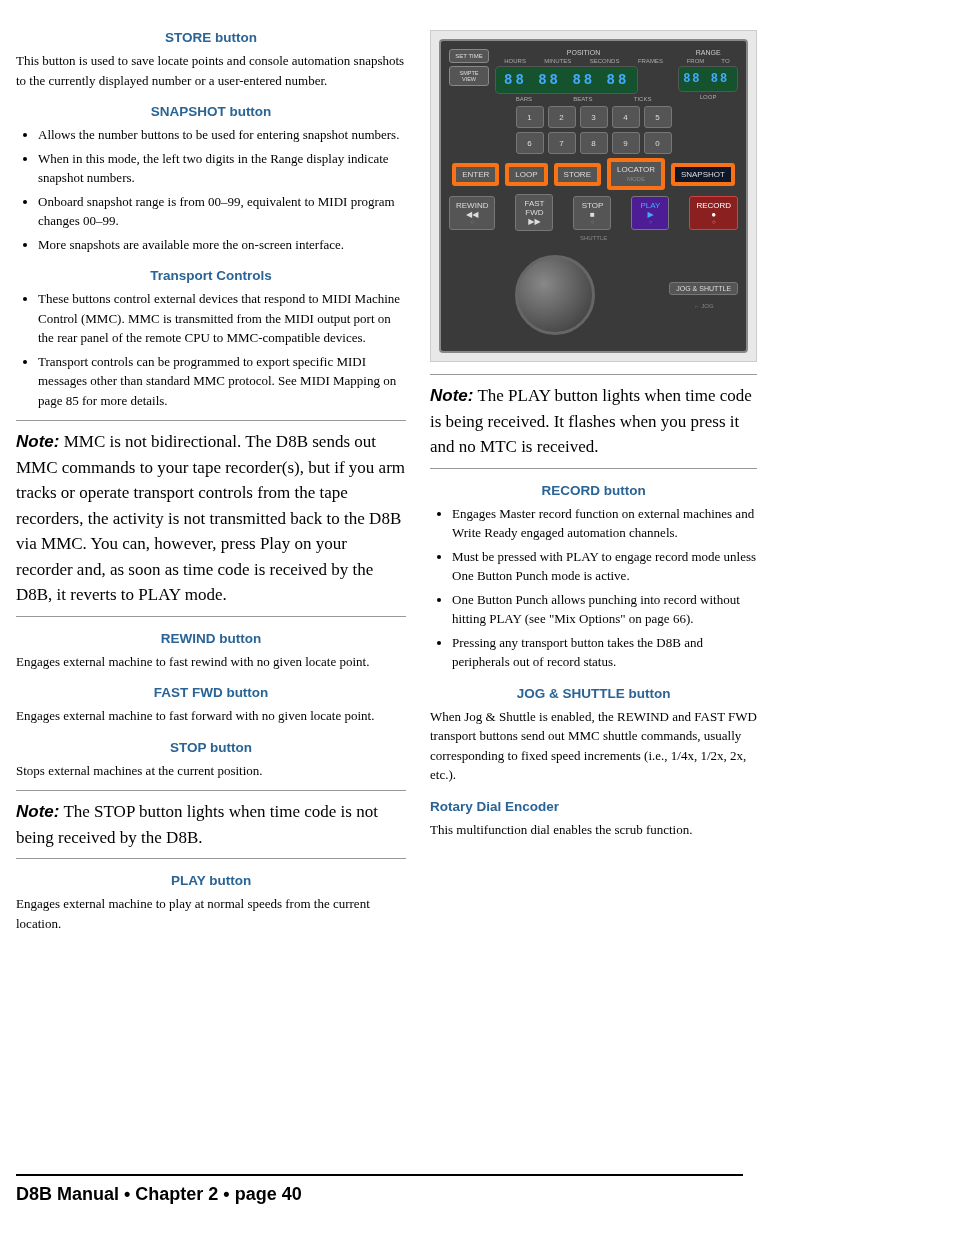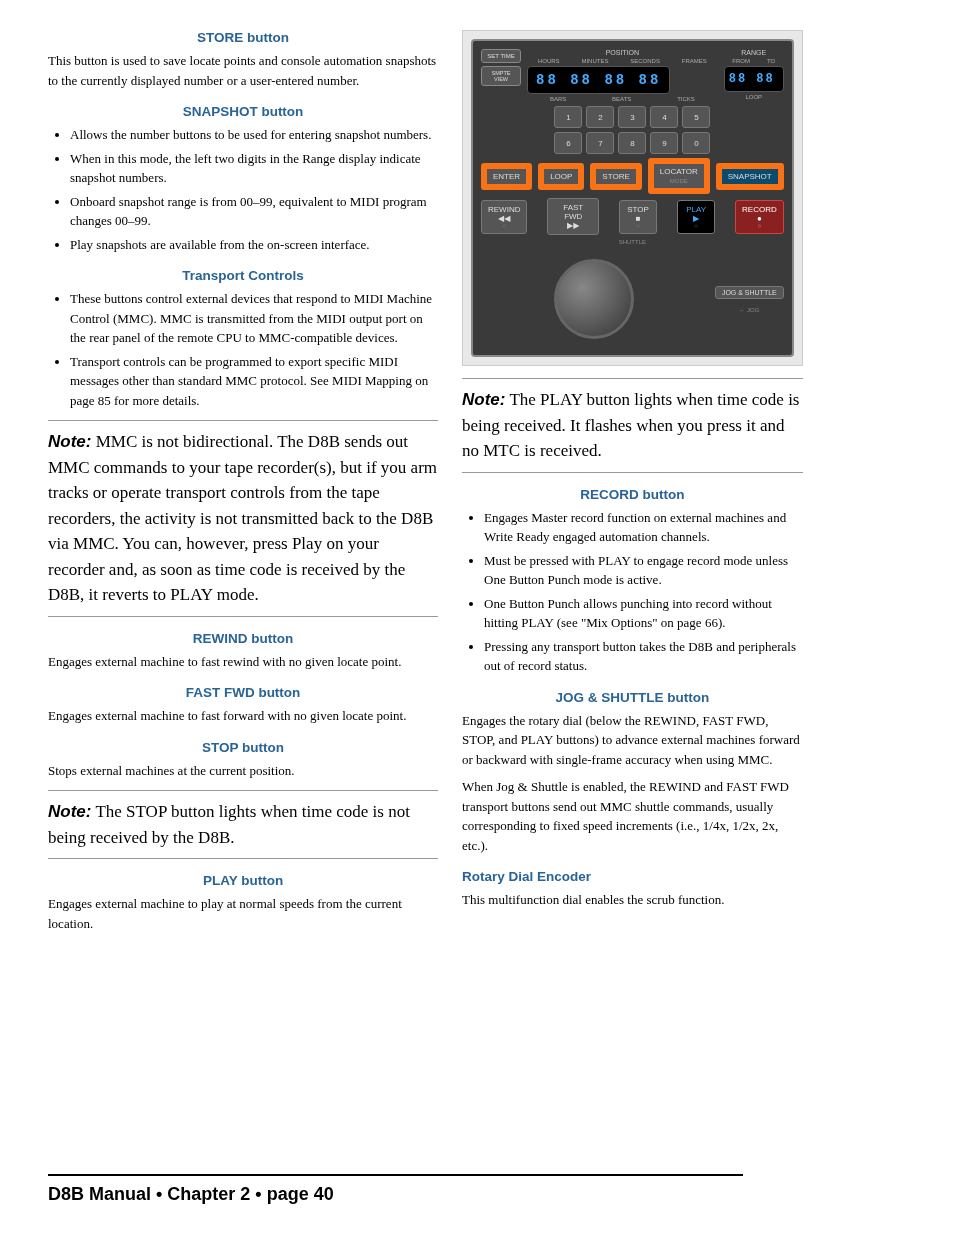--- a/index.html
+++ b/index.html
@@ -7,21 +7,21 @@
       font-family: Georgia, 'Times New Roman', serif;
       font-size: 13px;
       background: #fff;
       color: #000;
       width: 954px;
       min-height: 1235px;
     }
     .page {
       width: 783px;
       min-height: 1235px;
-      padding: 30px 40px 30px 48px;
+      padding: 30px 40px 30px 16px;
       display: flex;
       flex-direction: column;
     }
     .two-col {
       display: flex;
       gap: 24px;
       flex: 1;
     }
     .left-col {
       width: 390px;
@@ -90,21 +90,21 @@
       background: #555;
       border: 1px solid #888;
       border-radius: 3px;
       padding: 3px 5px;
       font-size: 7px;
       color: #ddd;
       text-align: center;
       width: 40px;
     }
     .display-block {
-      background: #000000;
+      background: #14532d;
       border: 1px solid #555;
       border-radius: 4px;
       padding: 4px 6px;
       font-size: 12px;
       color: #4af;
       font-family: 'Courier New', monospace;
       font-weight: bold;
       letter-spacing: 2px;
     }
     .number-buttons-row {
@@ -133,30 +133,30 @@
     }
     .function-buttons-row {
       display: flex;
       gap: 6px;
       margin: 4px 0;
       justify-content: center;
       align-items: center;
     }
     .func-btn {
       background: #555;
-      border: 6px solid #f97316;
+      border: 4px solid #f97316;
       border-radius: 3px;
       padding: 3px 6px;
       font-size: 8px;
       color: #ddd;
       text-align: center;
       min-width: 36px;
     }
     .func-btn.snapshot {
-      background: #0c4a6e;
+      background: #0f172a;
     }
     .transport-buttons-row {
       display: flex;
       gap: 20px;
       margin: 4px 0;
       align-items: center;
       justify-content: space-between;
     }
     .trans-btn {
       background: #555;
@@ -170,21 +170,21 @@
       display: flex;
       flex-direction: column;
       align-items: center;
     }
     .trans-btn.record-btn {
       background: #8a2020;
       border-color: #cc4444;
       color: #fff;
     }
     .trans-btn.play-btn {
-      background: #000000;
+      background: #4c1d95;
       color: #4af;
       justify-content: space-between;
     }
     .shuttle-label {
       font-size: 6px;
       color: #888;
       text-align: center;
       margin-top: 1px;
     }
     .jog-shuttle-area {
@@ -240,21 +240,21 @@
     <div class="left-col">
 
       <h3 class="section-heading">STORE button</h3>
       <p class="body-text">This button is used to save locate points and console automation snapshots to the currently displayed number or a user-entered number.</p>
 
       <h3 class="section-heading">SNAPSHOT button</h3>
       <ul class="bullet-list">
         <li>Allows the number buttons to be used for entering snapshot numbers.</li>
         <li>When in this mode, the left two digits in the Range display indicate snapshot numbers.</li>
         <li>Onboard snapshot range is from 00–99, equivalent to MIDI program changes 00–99.</li>
-        <li>Play snapshots are available from the on-screen interface.</li>
+        <li>More snapshots are available more the on-screen interface.</li>
       </ul>
 
       <h3 class="section-heading">Transport Controls</h3>
       <ul class="bullet-list">
         <li>These buttons control external devices that respond to MIDI Machine Control (MMC). MMC is transmitted from the MIDI output port on the rear panel of the remote CPU to MMC-compatible devices.</li>
         <li>Transport controls can be programmed to export specific MIDI messages other than standard MMC protocol. See MIDI Mapping on page 85 for more details.</li>
       </ul>
 
       <div class="note-block">
         <span class="note-label">Note:</span><span> MMC is not bidirectional. The D8B sends out MMC commands to your tape recorder(s), but if you arm tracks or operate transport controls from the tape recorders, the activity is not transmitted back to the D8B via MMC. You can, however, press Play on your recorder and, as soon as time code is received by the D8B, it reverts to PLAY mode.</span>
@@ -434,21 +434,20 @@
 
       <h3 class="section-heading">RECORD button</h3>
       <ul class="bullet-list">
         <li>Engages Master record function on external machines and Write Ready engaged automation channels.</li>
         <li>Must be pressed with PLAY to engage record mode unless One Button Punch mode is active.</li>
         <li>One Button Punch allows punching into record without hitting PLAY (see "Mix Options" on page 66).</li>
         <li>Pressing any transport button takes the D8B and peripherals out of record status.</li>
       </ul>
 
       <h3 class="section-heading">JOG &amp; SHUTTLE button</h3>
-      <p class="body-text">Engages the rotary dial (below the REWIND, FAST FWD, STOP, and PLAY buttons) to advance external machines forward or backward with single-frame accuracy when using MMC.</p>
       <p class="body-text">When Jog &amp; Shuttle is enabled, the REWIND and FAST FWD transport buttons send out MMC shuttle commands, usually corresponding to fixed speed increments (i.e., 1/4x, 1/2x, 2x, etc.).</p>
 
       <h3 class="section-heading" style="text-align:left;">Rotary Dial Encoder</h3>
       <p class="body-text">This multifunction dial enables the scrub function.</p>
 
     </div>
   </div>
 
   <div class="footer">
     <span class="footer-text">D8B Manual • Chapter 2 • page 40</span>

